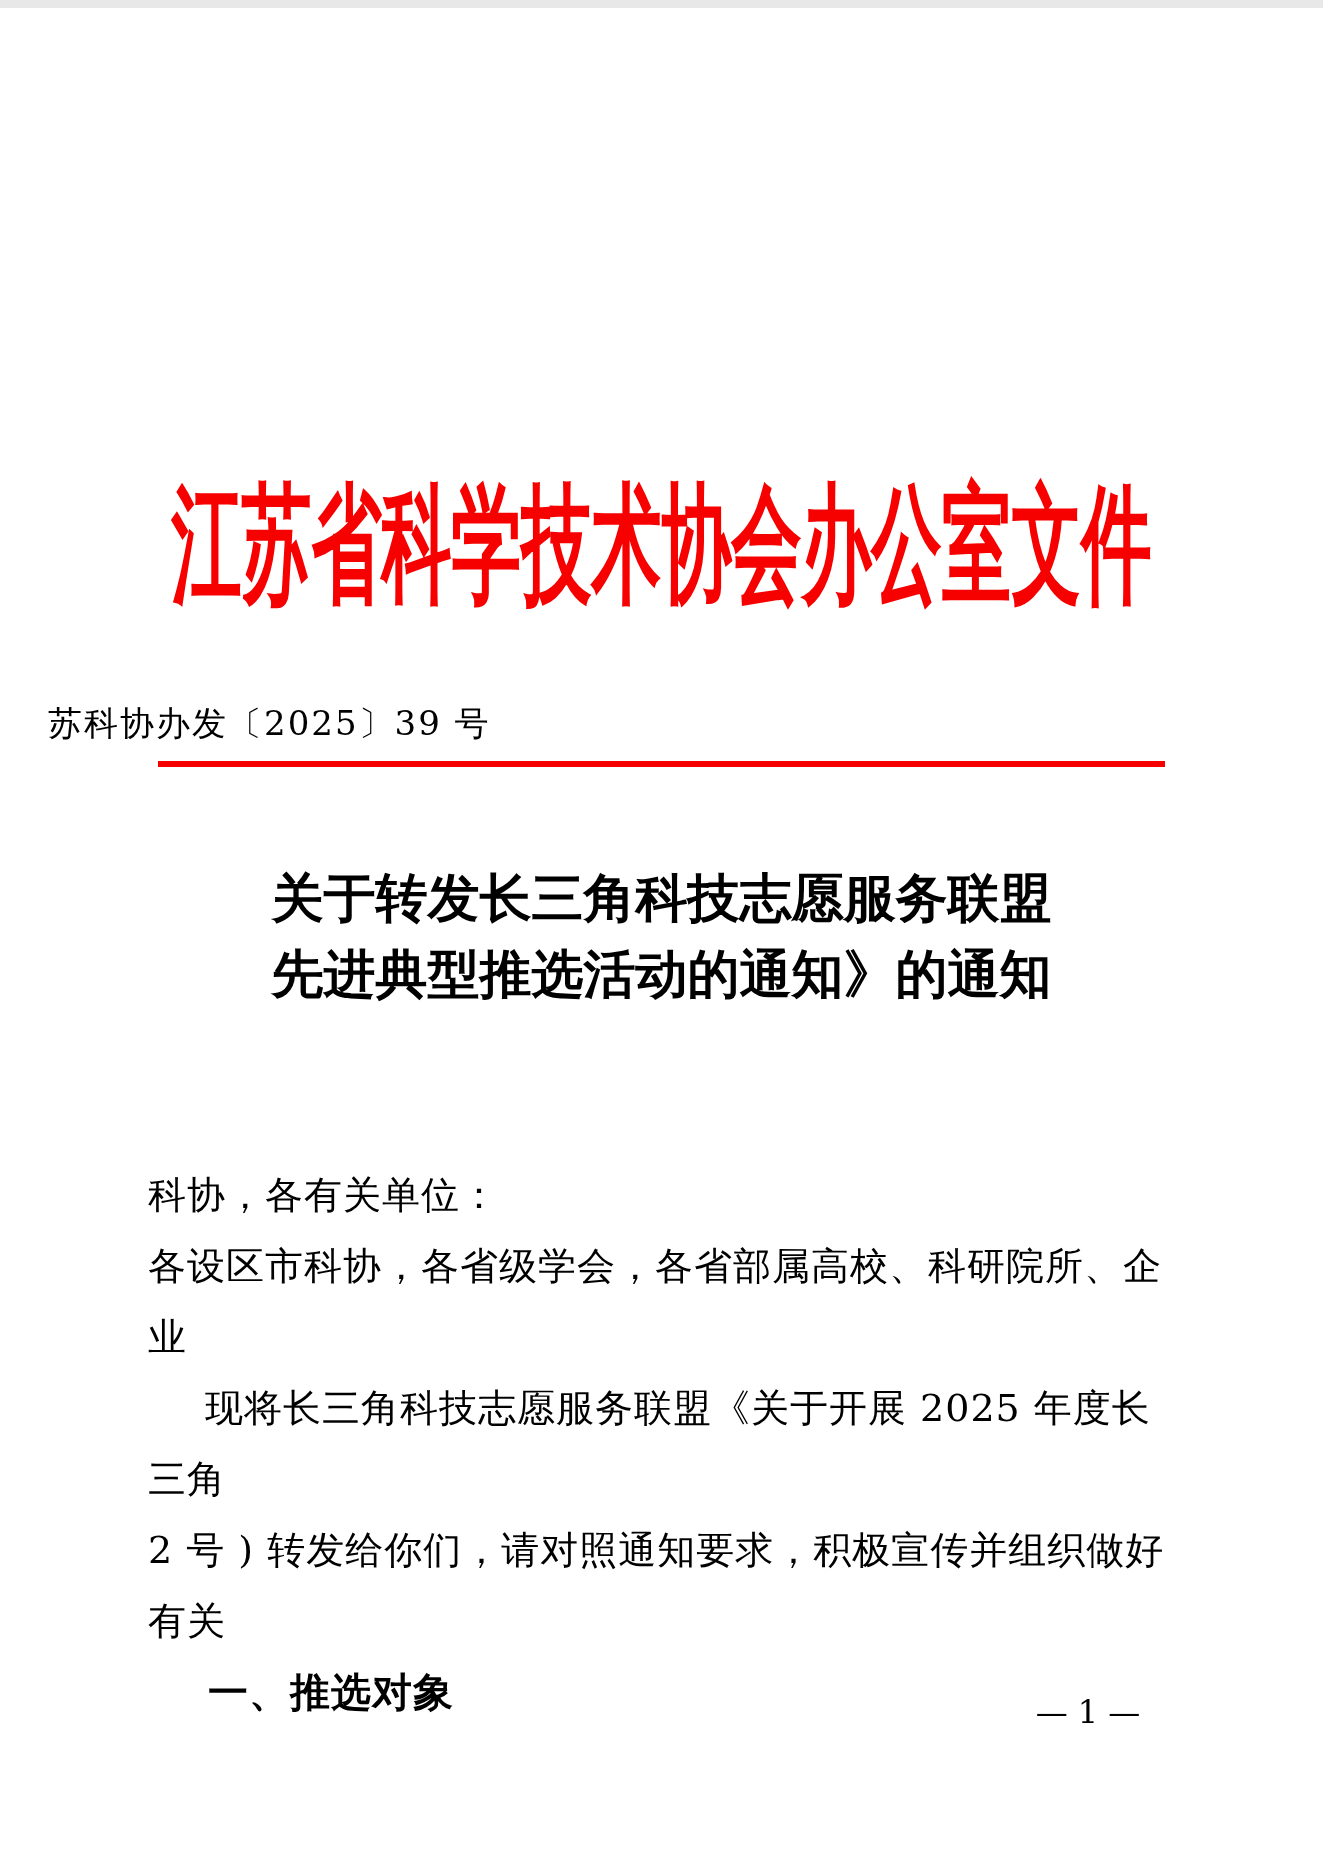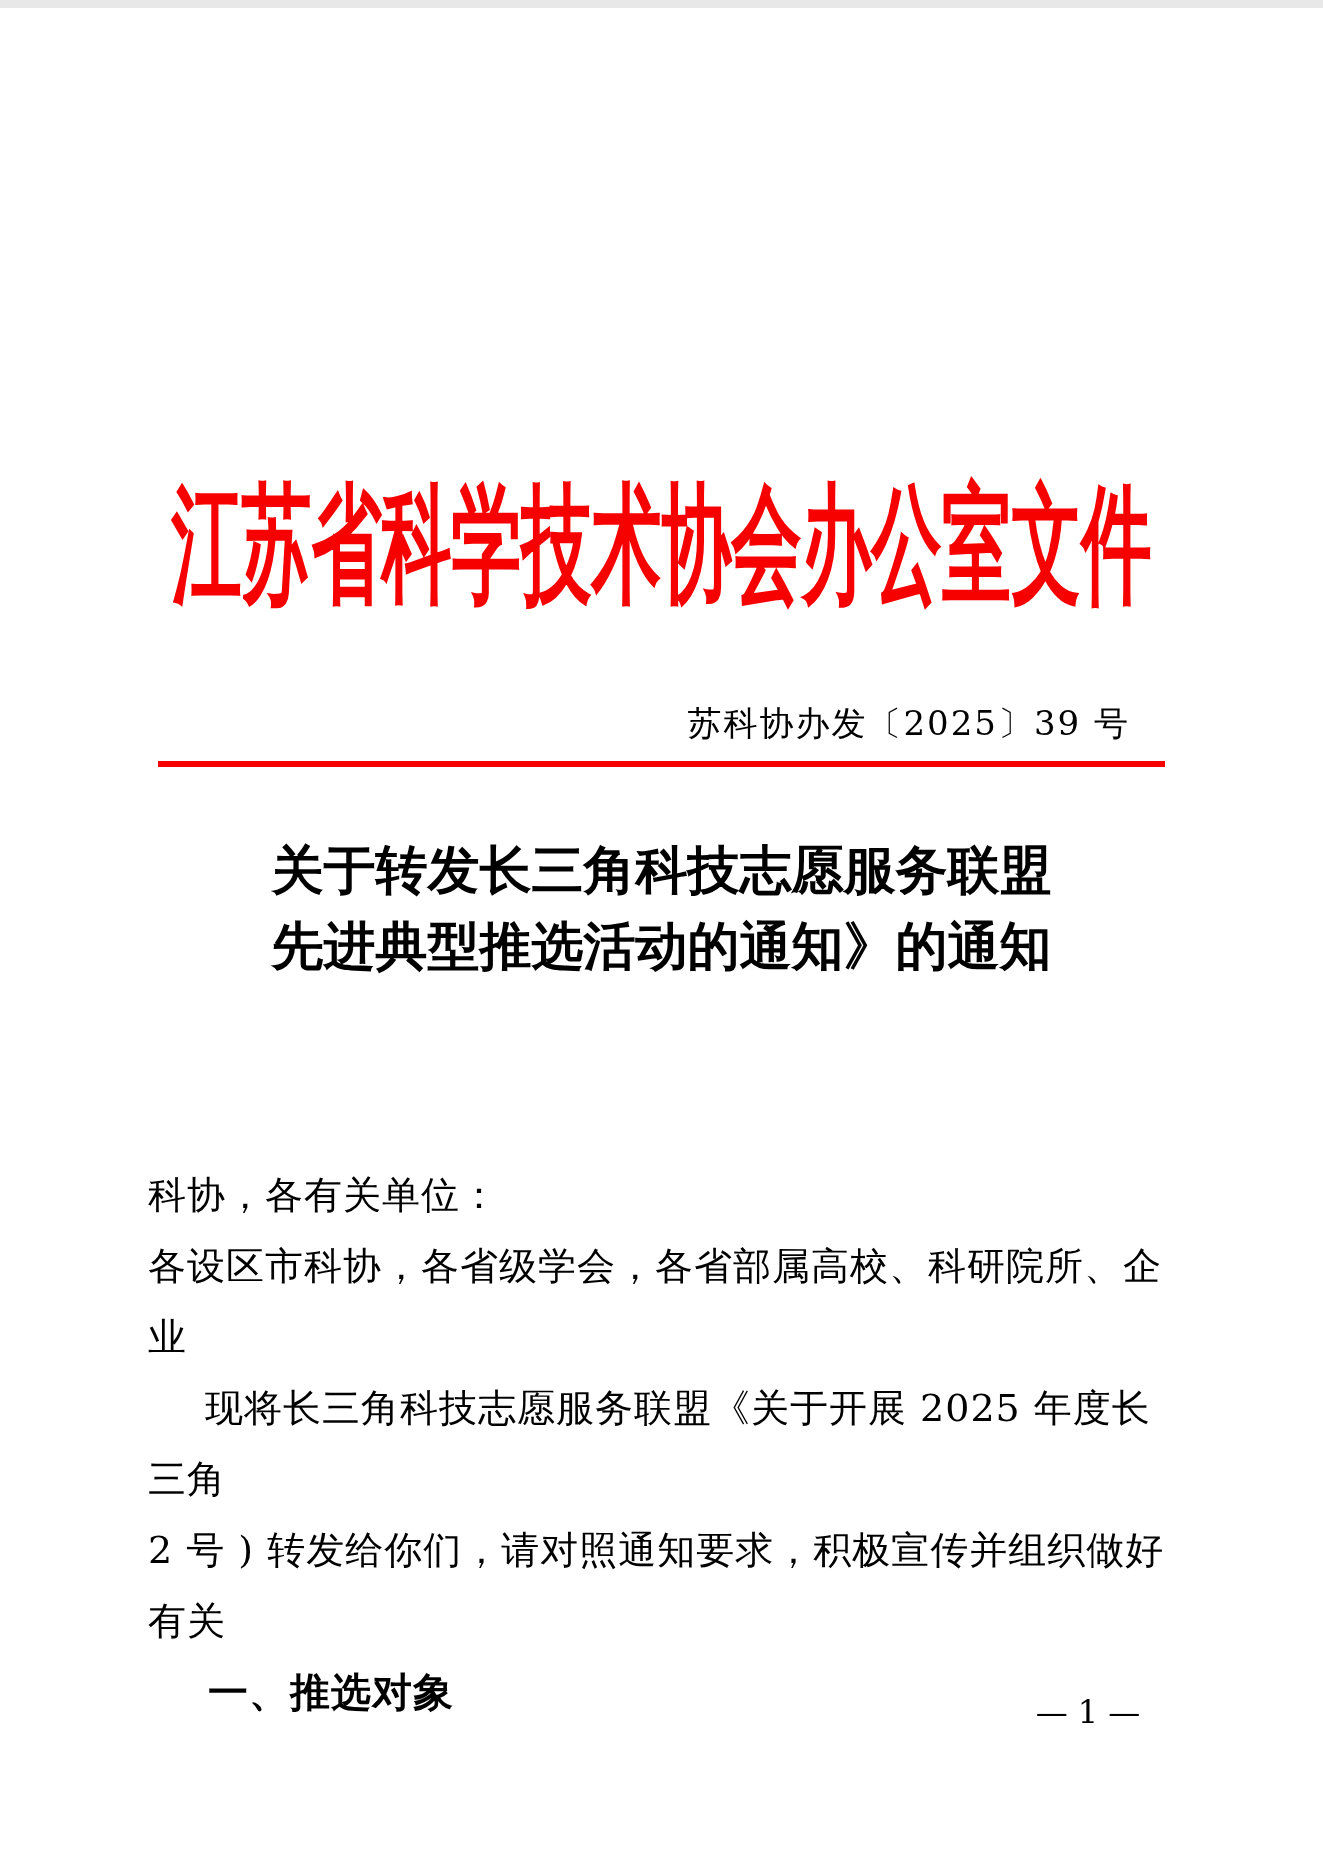--- a/index.html
+++ b/index.html
@@ -32,36 +32,37 @@
     white-space: nowrap;
     transform: scaleY(1.85);
     transform-origin: 50% 50%;
   }
   
   .doc-number {
     position: absolute;
     top: 695px;
     left: 0;
     width: 1130px;      
-    text-align: right;
+    text-align: left;
     font-size: 34px;
     line-height: 40px;
     letter-spacing: 2px;
+    padding-left: 48px;
   }
   .red-divider {
     position: absolute;
     top: 753px;
     left: 158px;
     width: 1007px;
     height: 6px;
     background: var(--accent-red);
   }
   .doc-title {
     position: absolute;
-    top: 824px;
+    top: 852px;
     left: 0;
     width: 100%;
     text-align: center;
     font-weight: bold;
     font-size: 52px;
     line-height: 76px;
   }
   .body-text {
     position: absolute;
     top: 1152px;

